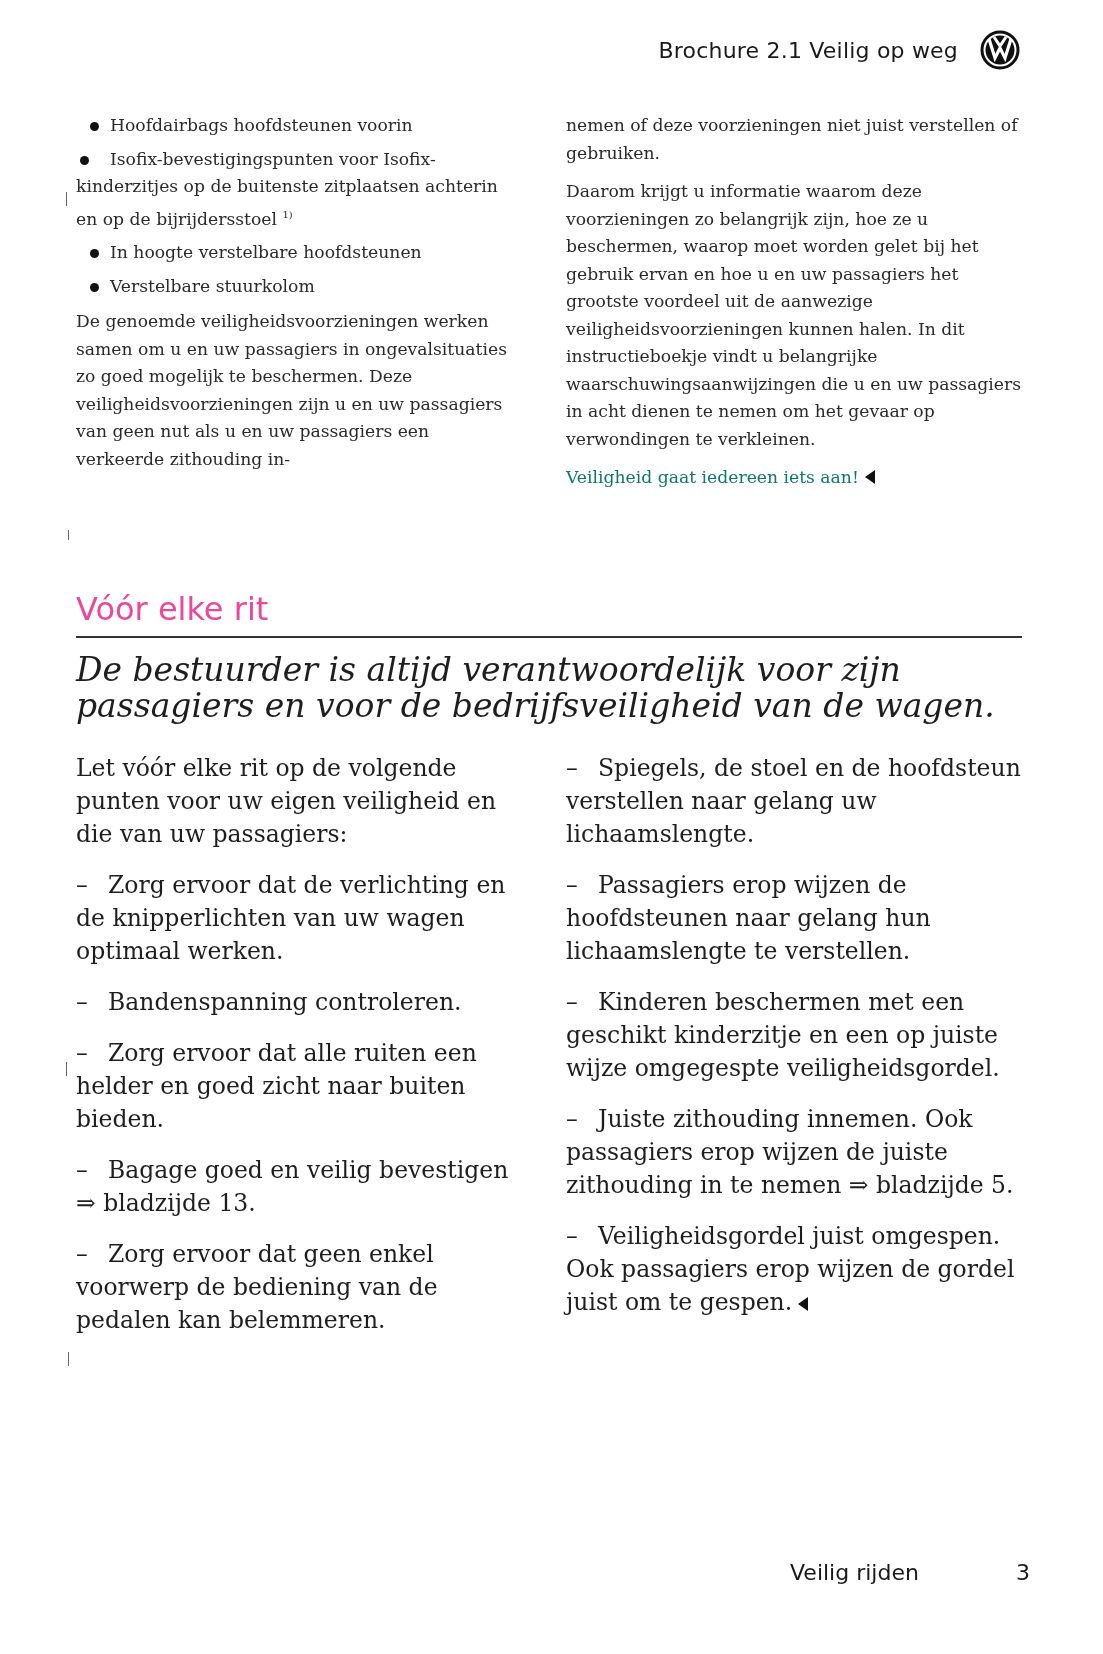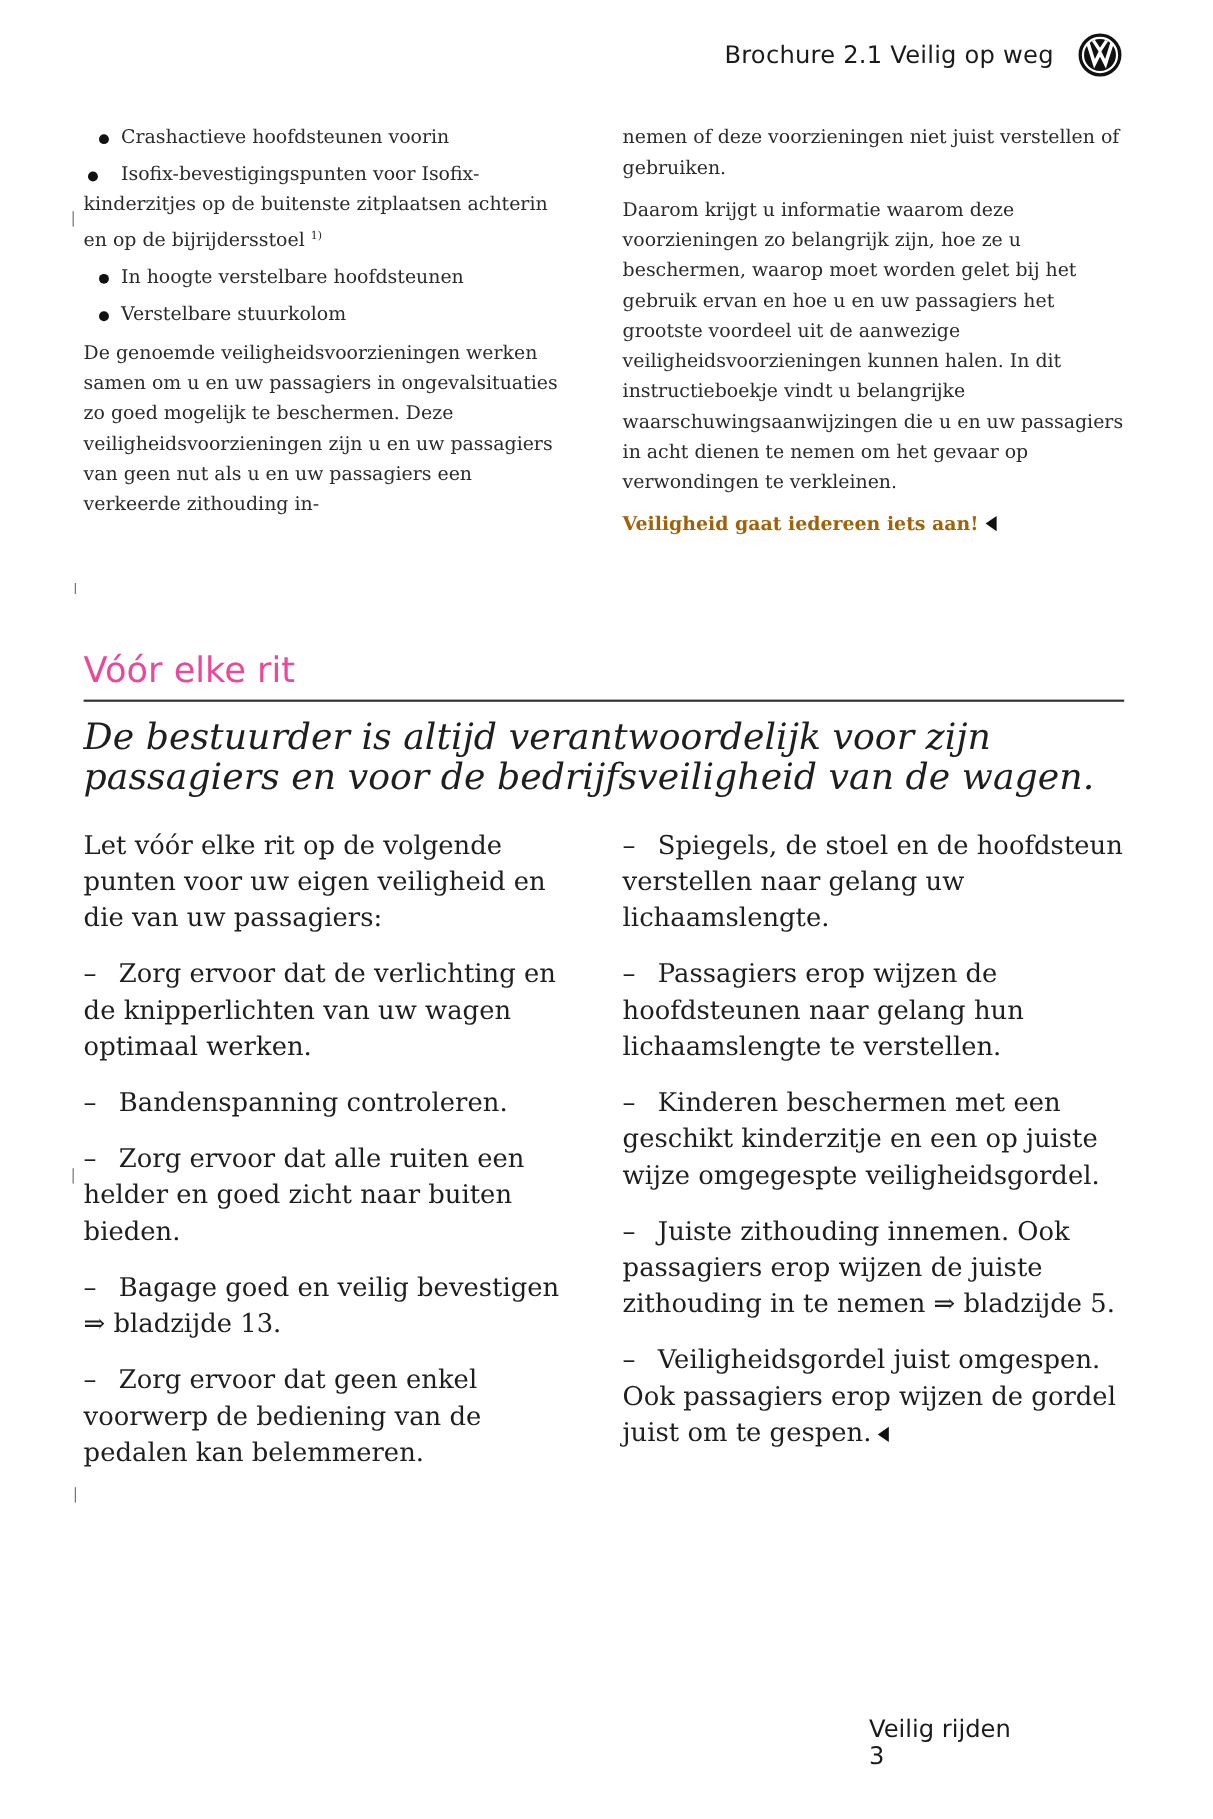--- a/index.html
+++ b/index.html
@@ -24,42 +24,42 @@
   .small p { margin: 0 0 11px 0; }
   ul.bullets { list-style: none; margin: 0 0 8px 0; padding: 0; }
   ul.bullets li { position: relative; margin-bottom: 6px; padding-left: 34px; }
   ul.bullets li::before {
     content: ""; position: absolute; left: 14px; top: 10px;
     width: 9px; height: 9px; border-radius: 50%; background: #111;
   }
   ul.bullets li.flush { padding-left: 0; text-indent: 34px; }
   ul.bullets li.flush::before { left: 4px; }
   sup { font-size: 10px; vertical-align: 7px; }
-  .bold { font-weight: bold; color: #a16207; }
+  .bold { font-weight: normal; color: #0f766e; }
   .tri { display: inline-block; width: 0; height: 0; border-top: 7px solid transparent; border-bottom: 7px solid transparent; border-right: 10px solid #111; margin-left: 6px; vertical-align: -1px; }
 
   .section-title {
     position: absolute; left: 76px; top: 590px;
     font-family: "DejaVu Sans", "Liberation Sans", sans-serif;
     font-size: 32px; color: #ec4899;
   }
   .rule { position: absolute; left: 76px; top: 636px; width: 946px; height: 2px; background: #333; }
   .lead {
     position: absolute; left: 76px; top: 652px; width: 950px;
     font-family: "DejaVu Serif", "Liberation Serif", serif; font-style: italic;
     font-size: 33px; line-height: 36px; color: #1e1e1e;
   }
   .big { font-size: 23.5px; line-height: 33px; color: #1e1e1e; }
   .big p { margin: 0 0 18px 0; }
   .dash { display: inline-block; width: 32px; }
 
   .footer {
     position: absolute; top: 1560px; left: 790px; width: 240px;
     font-family: "DejaVu Sans", "Liberation Sans", sans-serif;
-    font-size: 22px; color: #1a1a1a; display: flex; justify-content: space-between; flex-direction: column;
+    font-size: 22px; color: #1a1a1a; display: flex; justify-content: space-between;
   }
   .margin-mark { position: absolute; width: 1px; background: #666; }
 </style>
 </head>
 <body>
 
 <div class="header">
   <span class="header-title">Brochure 2.1  Veilig op weg</span>
   <svg class="vw-logo" viewBox="0 0 40 40">
     <circle cx="20" cy="20" r="18" fill="none" stroke="#111" stroke-width="3"></circle>
@@ -69,21 +69,21 @@
   </svg>
 </div>
 
 <div class="margin-mark" style="left:66px; top:192px; height:14px;"></div>
 <div class="margin-mark" style="left:68px; top:530px; height:10px;"></div>
 <div class="margin-mark" style="left:66px; top:1062px; height:14px;"></div>
 <div class="margin-mark" style="left:68px; top:1352px; height:14px;"></div>
 
 <div class="col small" style="left:76px; top:112px; width:445px;">
   <ul class="bullets">
-    <li><span>Crashactieve hoofdsteunen voorin</span></li>
+    <li><span>Hoofdairbags hoofdsteunen voorin</span></li>
     <li class="flush"><span>Isofix-bevestigingspunten voor Isofix-kinderzitjes op de buitenste zitplaatsen achterin en op de bijrijdersstoel</span> <sup>1)</sup></li>
     <li><span>In hoogte verstelbare hoofdsteunen</span></li>
     <li><span>Verstelbare stuurkolom</span></li>
   </ul>
   <p>De genoemde veiligheidsvoorzieningen werken samen om u en uw passagiers in ongevalsituaties zo goed mogelijk te beschermen. Deze veiligheidsvoorzieningen zijn u en uw passagiers van geen nut als u en uw passagiers een verkeerde zithouding in-</p>
 </div>
 
 <div class="col small" style="left:566px; top:112px; width:460px;">
   <p>nemen of deze voorzieningen niet juist verstellen of gebruiken.</p>
   <p>Daarom krijgt u informatie waarom deze voorzieningen zo belangrijk zijn, hoe ze u beschermen, waarop moet worden gelet bij het gebruik ervan en hoe u en uw passagiers het grootste voordeel uit de aanwezige veiligheidsvoorzieningen kunnen halen. In dit instructieboekje vindt u belangrijke waarschuwingsaanwijzingen die u en uw passagiers in acht dienen te nemen om het gevaar op verwondingen te verkleinen.</p>

